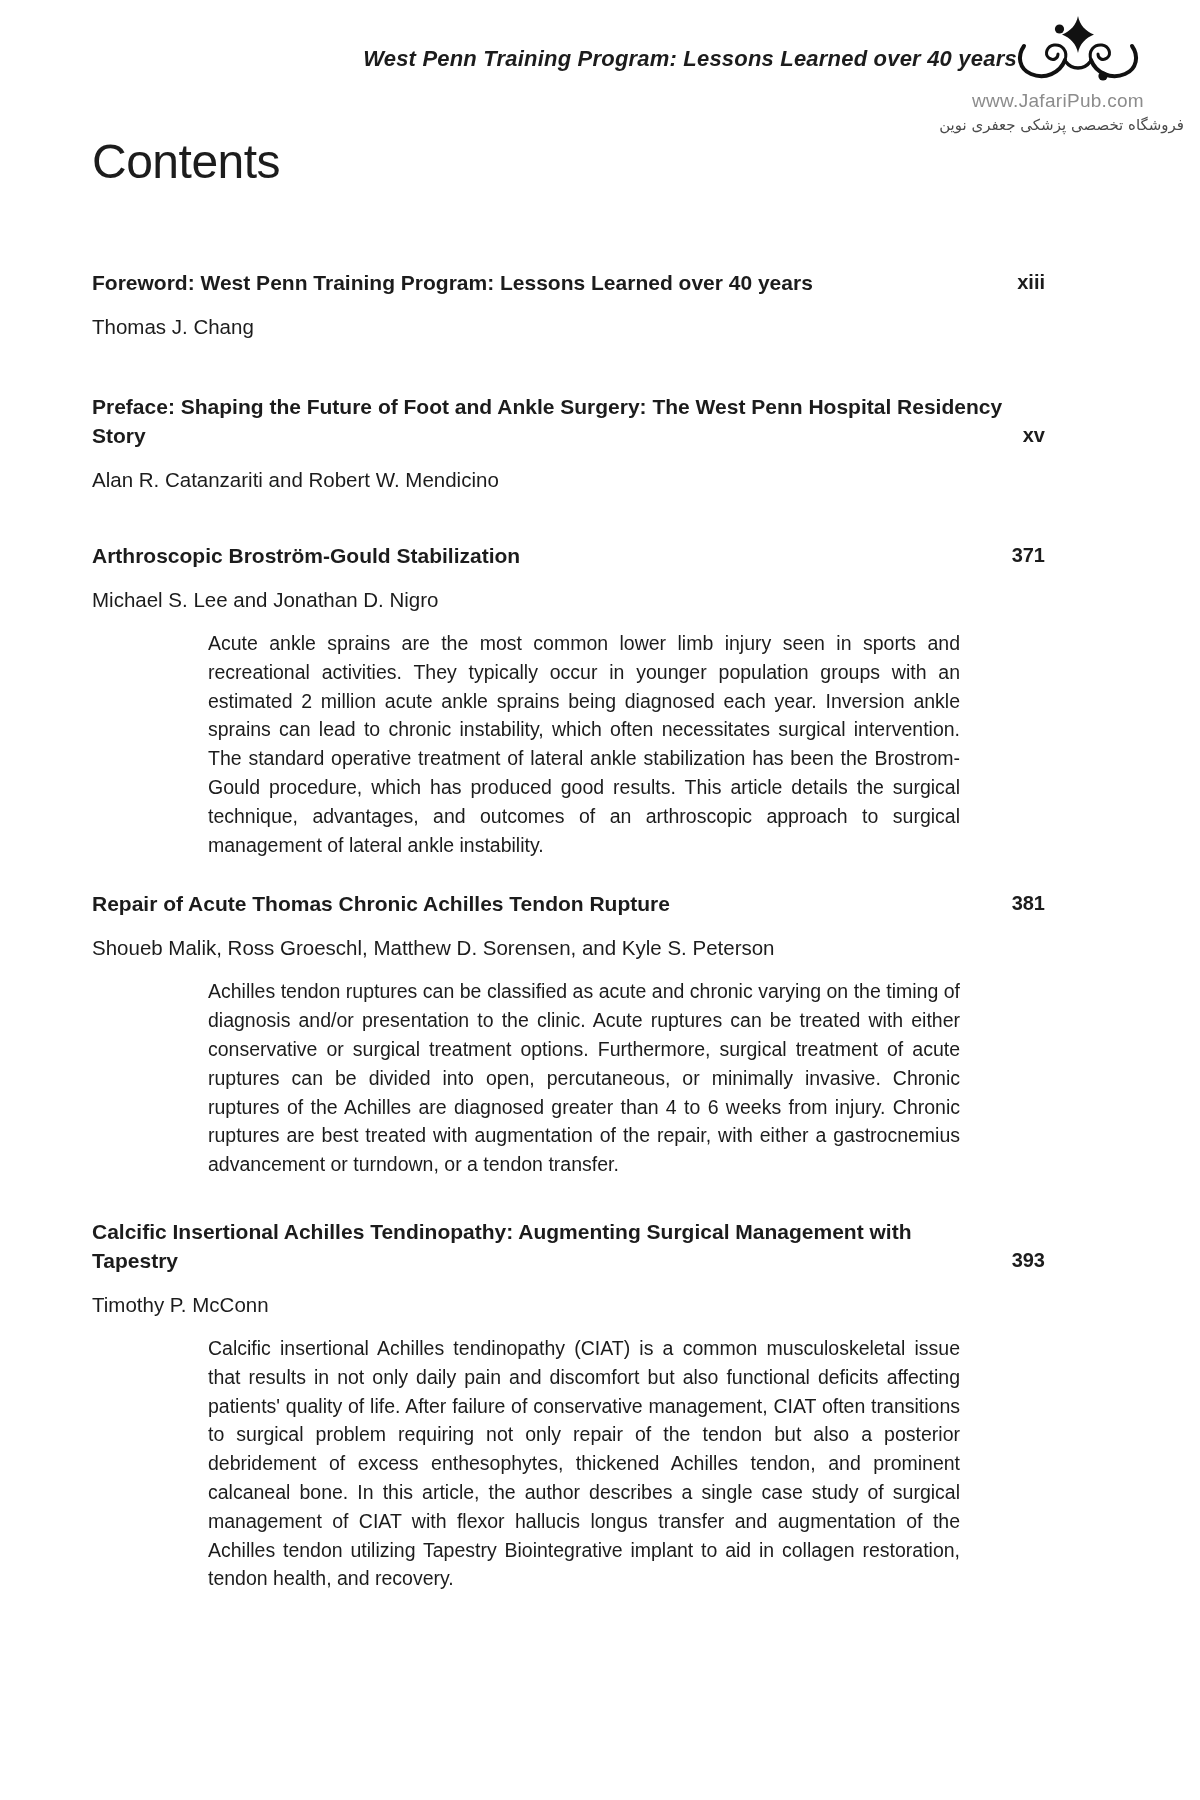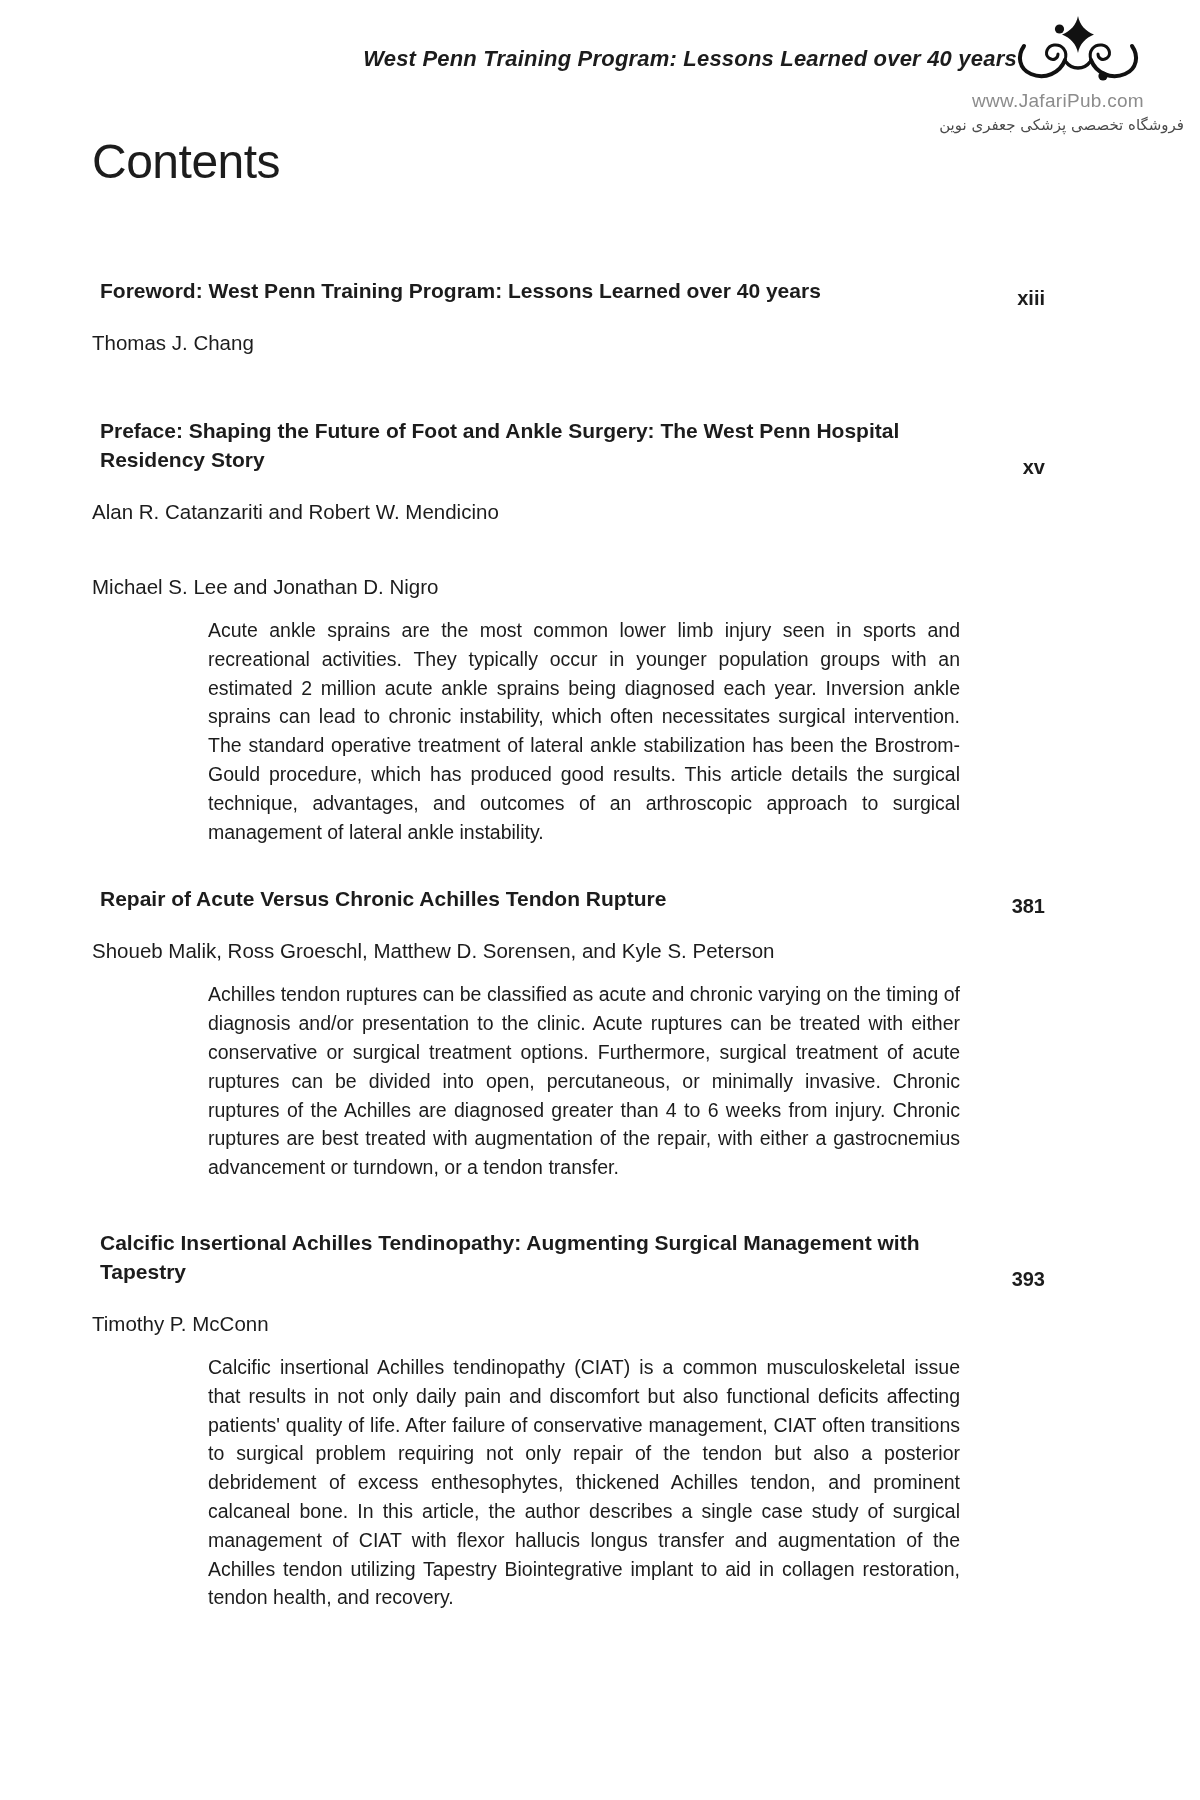--- a/index.html
+++ b/index.html
@@ -71,21 +71,21 @@
   .entry-2 { margin-top: 52px; }
   .entry-3 { margin-top: 48px; }
   .entry-4 { margin-top: 30px; }
   .entry-5 { margin-top: 38px; }
 
   .entry-head {
     display: flex;
     align-items: flex-end;
   }
   .entry-title {
-    margin: 8px;
+    margin: 0;
     flex: 1 1 auto;
     font-size: 21px;
     font-weight: 700;
     line-height: 29px;
   }
   .entry-page {
     flex: 0 0 auto;
     margin-left: auto;
     padding-left: 14px;
     font-size: 20px;
@@ -146,27 +146,31 @@
 
     <section class="entry entry-2">
       <div class="entry-head">
         <h2 class="entry-title">Preface: Shaping the Future of Foot and Ankle Surgery: The West Penn Hospital Residency Story</h2>
         <span class="entry-page">xv</span>
       </div>
       <p class="entry-authors">Alan R. Catanzariti and Robert W. Mendicino</p>
     </section>
 
     <section class="entry entry-3">
+      <div class="entry-head">
+        <h2 class="entry-title">Arthroscopic Broström-Gould Stabilization</h2>
+        <span class="entry-page">371</span>
+      </div>
       <p class="entry-authors">Michael S. Lee and Jonathan D. Nigro</p>
       <p class="entry-abstract">Acute ankle sprains are the most common lower limb injury seen in sports and recreational activities. They typically occur in younger population groups with an estimated 2 million acute ankle sprains being diagnosed each year. Inversion ankle sprains can lead to chronic instability, which often necessitates surgical intervention. The standard operative treatment of lateral ankle stabilization has been the Brostrom-Gould procedure, which has produced good results. This article details the surgical technique, advantages, and outcomes of an arthroscopic approach to surgical management of lateral ankle instability.</p>
     </section>
 
     <section class="entry entry-4">
       <div class="entry-head">
-        <h2 class="entry-title">Repair of Acute Versus Chronic Achilles Tendon Rupture</h2>
+        <h2 class="entry-title">Repair of Acute Thomas Chronic Achilles Tendon Rupture</h2>
         <span class="entry-page">381</span>
       </div>
       <p class="entry-authors">Shoueb Malik, Ross Groeschl, Matthew D. Sorensen, and Kyle S. Peterson</p>
       <p class="entry-abstract">Achilles tendon ruptures can be classified as acute and chronic varying on the timing of diagnosis and/or presentation to the clinic. Acute ruptures can be treated with either conservative or surgical treatment options. Furthermore, surgical treatment of acute ruptures can be divided into open, percutaneous, or minimally invasive. Chronic ruptures of the Achilles are diagnosed greater than 4 to 6 weeks from injury. Chronic ruptures are best treated with augmentation of the repair, with either a gastrocnemius advancement or turndown, or a tendon transfer.</p>
     </section>
 
     <section class="entry entry-5">
       <div class="entry-head">
         <h2 class="entry-title">Calcific Insertional Achilles Tendinopathy: Augmenting Surgical Management with Tapestry</h2>
         <span class="entry-page">393</span>

